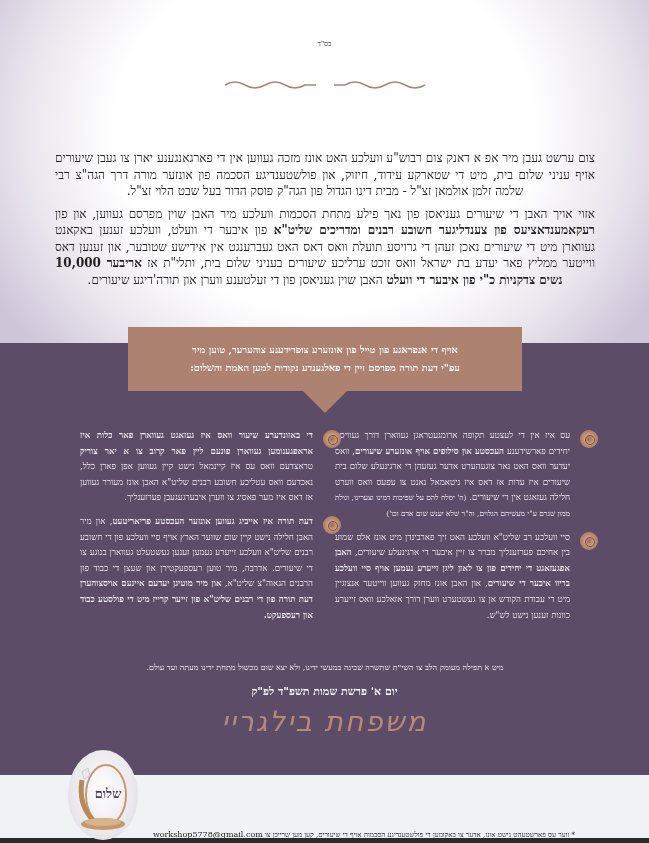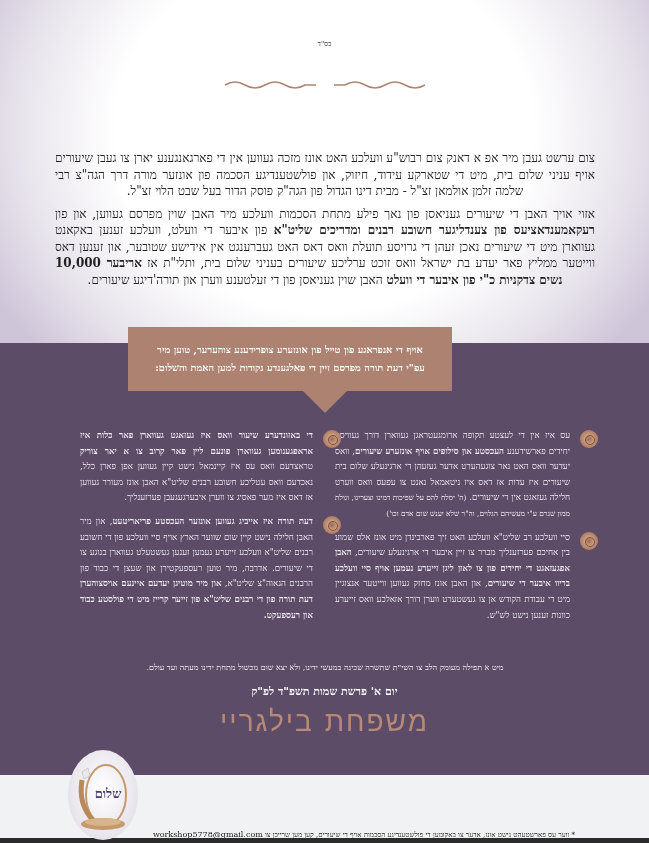--- a/index.html
+++ b/index.html
@@ -22,21 +22,21 @@
     position:absolute; top:150px; left:55px; width:540px; direction:rtl; text-align:justify;
     font-size:12px; line-height:16.5px; color:#222;
   }
   .intro p { margin:0 0 6px 0; }
   .intro p.center-last { text-align-last:center; }
   .intro b { font-weight:bold; }
   .purple {
     position:absolute; left:0; top:343px; width:649px; height:432px; background:#5d4c68;
   }
   .callout {
-    position:absolute; left:128px; top:327px; width:324px; height:64px; background:#ae8270;
+    position:absolute; left:128px; top:327px; width:394px; height:64px; background:#ae8270;
     color:#fff; direction:rtl; text-align:center; font-size:9.8px; font-weight:bold; line-height:18px;
     display:flex; flex-direction:column; justify-content:center; z-index:2;
   }
   .callout-arrow {
     position:absolute; left:303px; top:391px; width:0; height:0;
     border-left:22px solid transparent; border-right:22px solid transparent; border-top:22px solid #ae8270; z-index:2;
   }
   .col { position:absolute; direction:rtl; color:#f1ecf4; font-size:8.6px; line-height:15.6px; text-align:justify; }
   .col-right { left:335px; top:428px; width:235px; }
   .col-left { left:80px; top:428px; width:233px; }
@@ -48,21 +48,21 @@
   .rose::after {
     content:""; position:absolute; left:5px; top:5px; width:8px; height:8px; border-radius:50%;
     border:1px solid #7d5442;
   }
   .col b { font-weight:bold; }
   .small { font-size:7.4px; }
   .prayer { position:absolute; left:80px; top:663px; width:490px; direction:rtl; text-align:center; color:#f1ecf4; font-size:8px; }
   .date { position:absolute; left:0; top:685px; width:649px; direction:rtl; text-align:center; color:#fff; font-size:11px; font-weight:bold; }
   .signature {
     position:absolute; left:0; top:705px; width:649px; text-align:center; direction:rtl;
-    font-family:"DejaVu Sans", sans-serif; font-size:28px; color:#b88a76; letter-spacing:2px; font-weight:300;
+    font-family:"DejaVu Sans", sans-serif; font-style:italic; font-size:28px; color:#b88a76; letter-spacing:2px; font-weight:300;
   }
   .footer { position:absolute; left:0; top:775px; width:649px; height:63px; background:#f1f2f4; }
   .bottom-bar { position:absolute; left:0; top:838px; width:649px; height:5px; background:#2b2b2b; }
   .logo {
     position:absolute; left:68px; top:750px; width:70px; height:90px; border-radius:50%;
     background:radial-gradient(ellipse at 50% 45%, #ffffff 0%, #ebe8ee 60%, #d9d3dd 100%); overflow:hidden; z-index:3;
   }
   .logo svg { width:70px; height:90px; }
   .footnote { position:absolute; left:155px; top:790px; width:420px; direction:rtl; text-align:right; font-size:7px; color:#222; white-space:nowrap;margin-top:40px; }
   .footnote .email { direction:ltr; unicode-bidi:embed; font-size:8px; }

